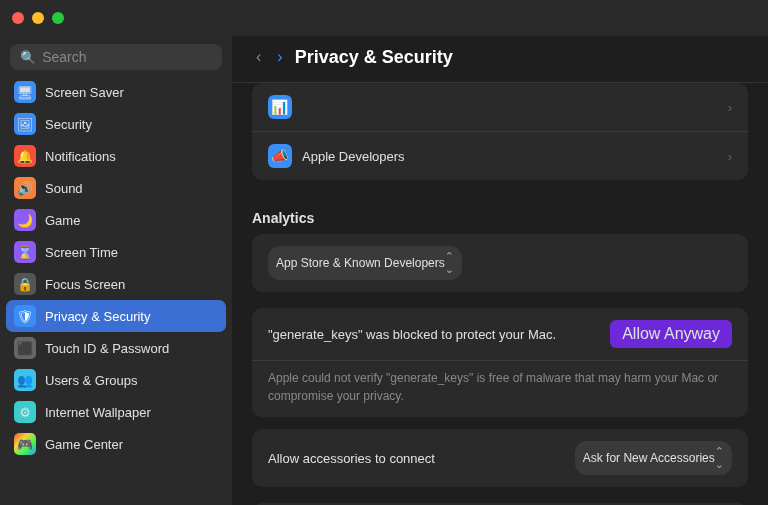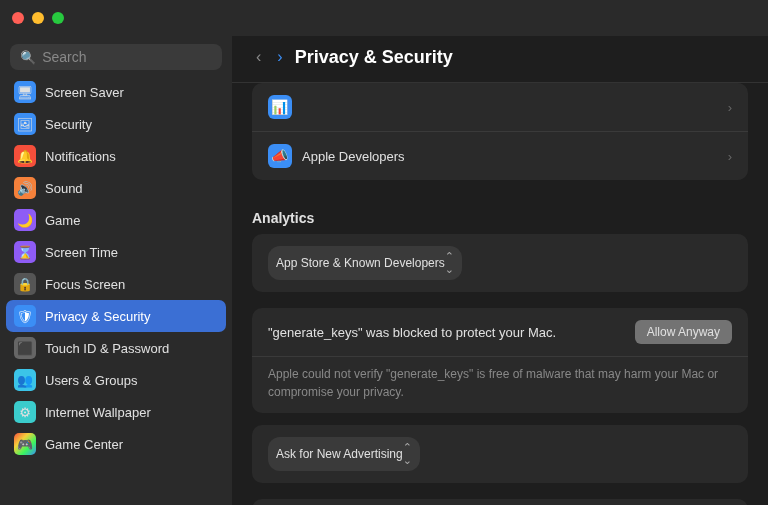--- a/index.html
+++ b/index.html
@@ -210,26 +210,26 @@
       align-items: center;
       justify-content: space-between;
       padding: 12px 16px;
       border-bottom: 1px solid #3a3a3a;
     }
     .blocked-text {
       font-size: 13px;
       color: #e0e0e0;
     }
     .allow-anyway-btn {
-      background: #737373;
+      background: #6d28d9;
       color: #e0e0e0;
       border: none;
       border-radius: 6px;
       padding: 5px 12px;
-      font-size: 12px;
+      font-size: 16px;
       cursor: pointer;
       white-space: nowrap;
     }
     .blocked-sub {
       padding: 8px 16px 12px;
       font-size: 12px;
       color: #888;
       line-height: 1.5;
     }
 
@@ -345,22 +345,23 @@
     <div class="blocked-row">
       <div class="blocked-main">
         <span class="blocked-text">"generate_keys" was blocked to protect your Mac.</span>
         <button class="allow-anyway-btn">Allow Anyway</button>
       </div>
       <div class="blocked-sub">Apple could not verify "generate_keys" is free of malware that may harm your Mac or compromise your privacy.</div>
     </div>
 
     <div class="card" style="margin-top:12px;">
       <div class="card-row">
+        <span>Allow accessories to connect</span>
         <div class="select-style">
-          <span>Ask for New Advertising</span>
+          <span>Ask for New Accessories</span>
           <span style="font-size:11px;color:#aaa;">⌃<br>⌄</span>
         </div>
       </div>
     </div>
 
     <div class="card">
       <div class="card-row">
         
         
       </div>

